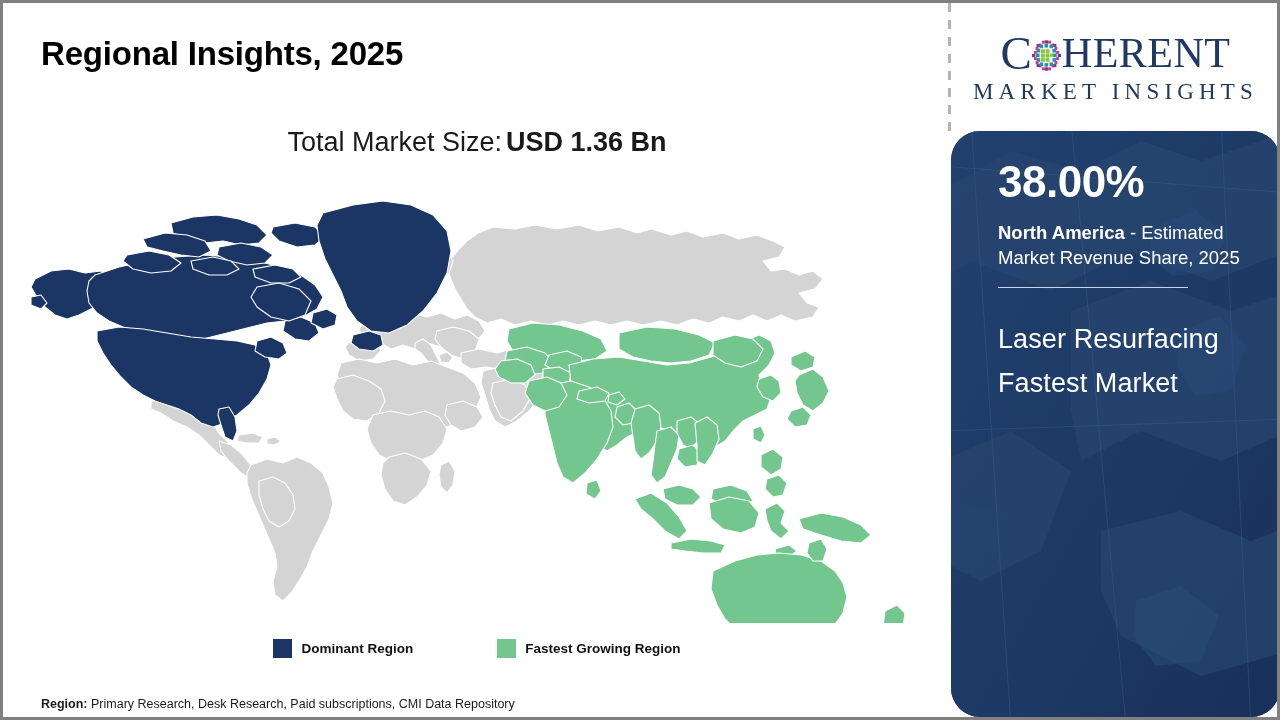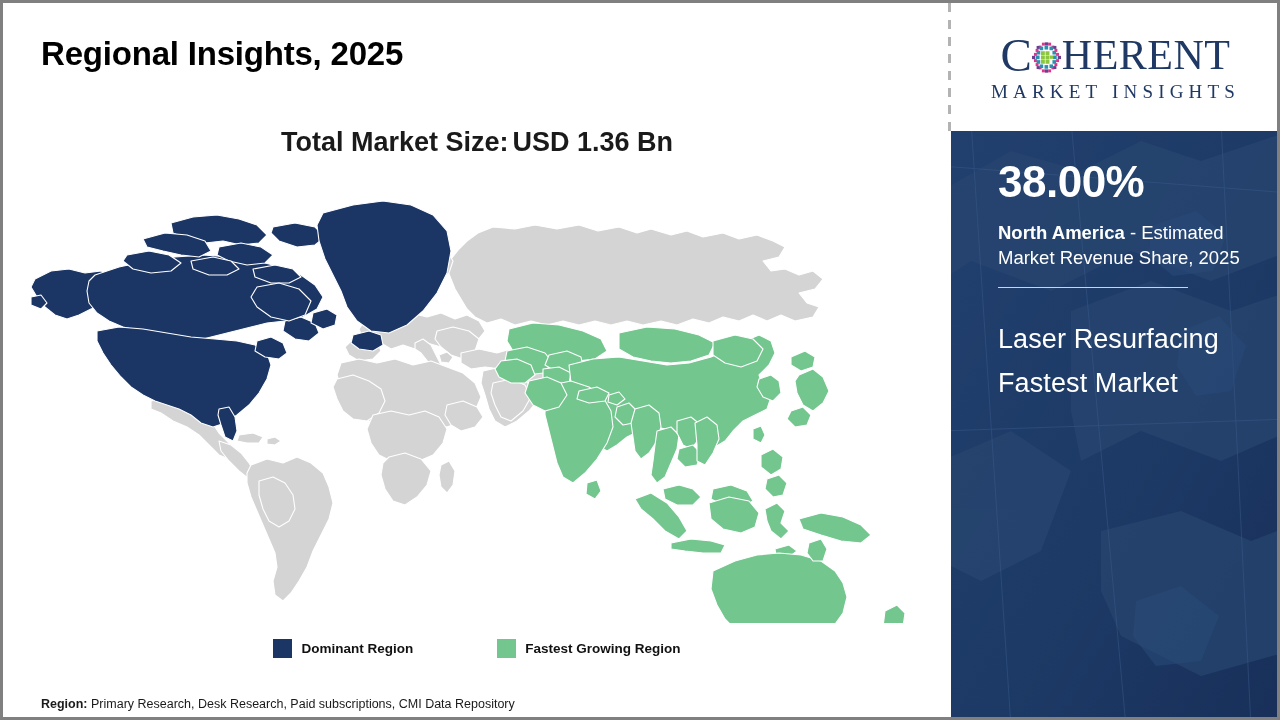--- a/index.html
+++ b/index.html
@@ -45,21 +45,21 @@
   #market-size-line {
     position: absolute;
     left: 0;
     top: 124px;
     width: 948px;
     text-align: center;
     font-size: 27px;
     color: #1a1a1a;
     white-space: nowrap;
   }
-  #market-size-line .msl-label { font-weight: bold; text-align: center; }
+  #market-size-line .msl-label { font-weight: normal; text-align: center; }
   #market-size-line .msl-value { font-weight: bold; margin-left: 4px; }
 
   
   #map-wrap {
     position: absolute;
     left: 20px;
     top: 180px;
     width: 900px;
     height: 440px;
   }
@@ -158,36 +158,37 @@
   #logo-rest {
     font-family: "Liberation Serif", serif;
     font-size: 42px;
     line-height: 1;
     color: #1f3864;
     letter-spacing: 0.5px;
     margin-left: -1px;
   }
   #logo-sub {
     font-family: "Liberation Serif", serif;
-    font-size: 19px;
+    font-size: 23px;
     color: #1f3864;
     letter-spacing: 5.2px;
     margin-top: 2px;
     white-space: nowrap;
   }
 
   #stat-panel {
     position: absolute;
     left: 0;
     top: 128px;
     width: 329px;
     height: 586px;
     background: #1d3a६6;
     background-color: #1d3a66;
     overflow: hidden;
+    border-radius: 29px;
   }
   #stat-bg { position: absolute; inset: 0; }
   #stat-bg svg { width: 100%; height: 100%; display: block; }
   #stat-content {
     position: absolute;
     left: 47px;
     top: 28px;
     width: 250px;
   }
   #stat-percent {

